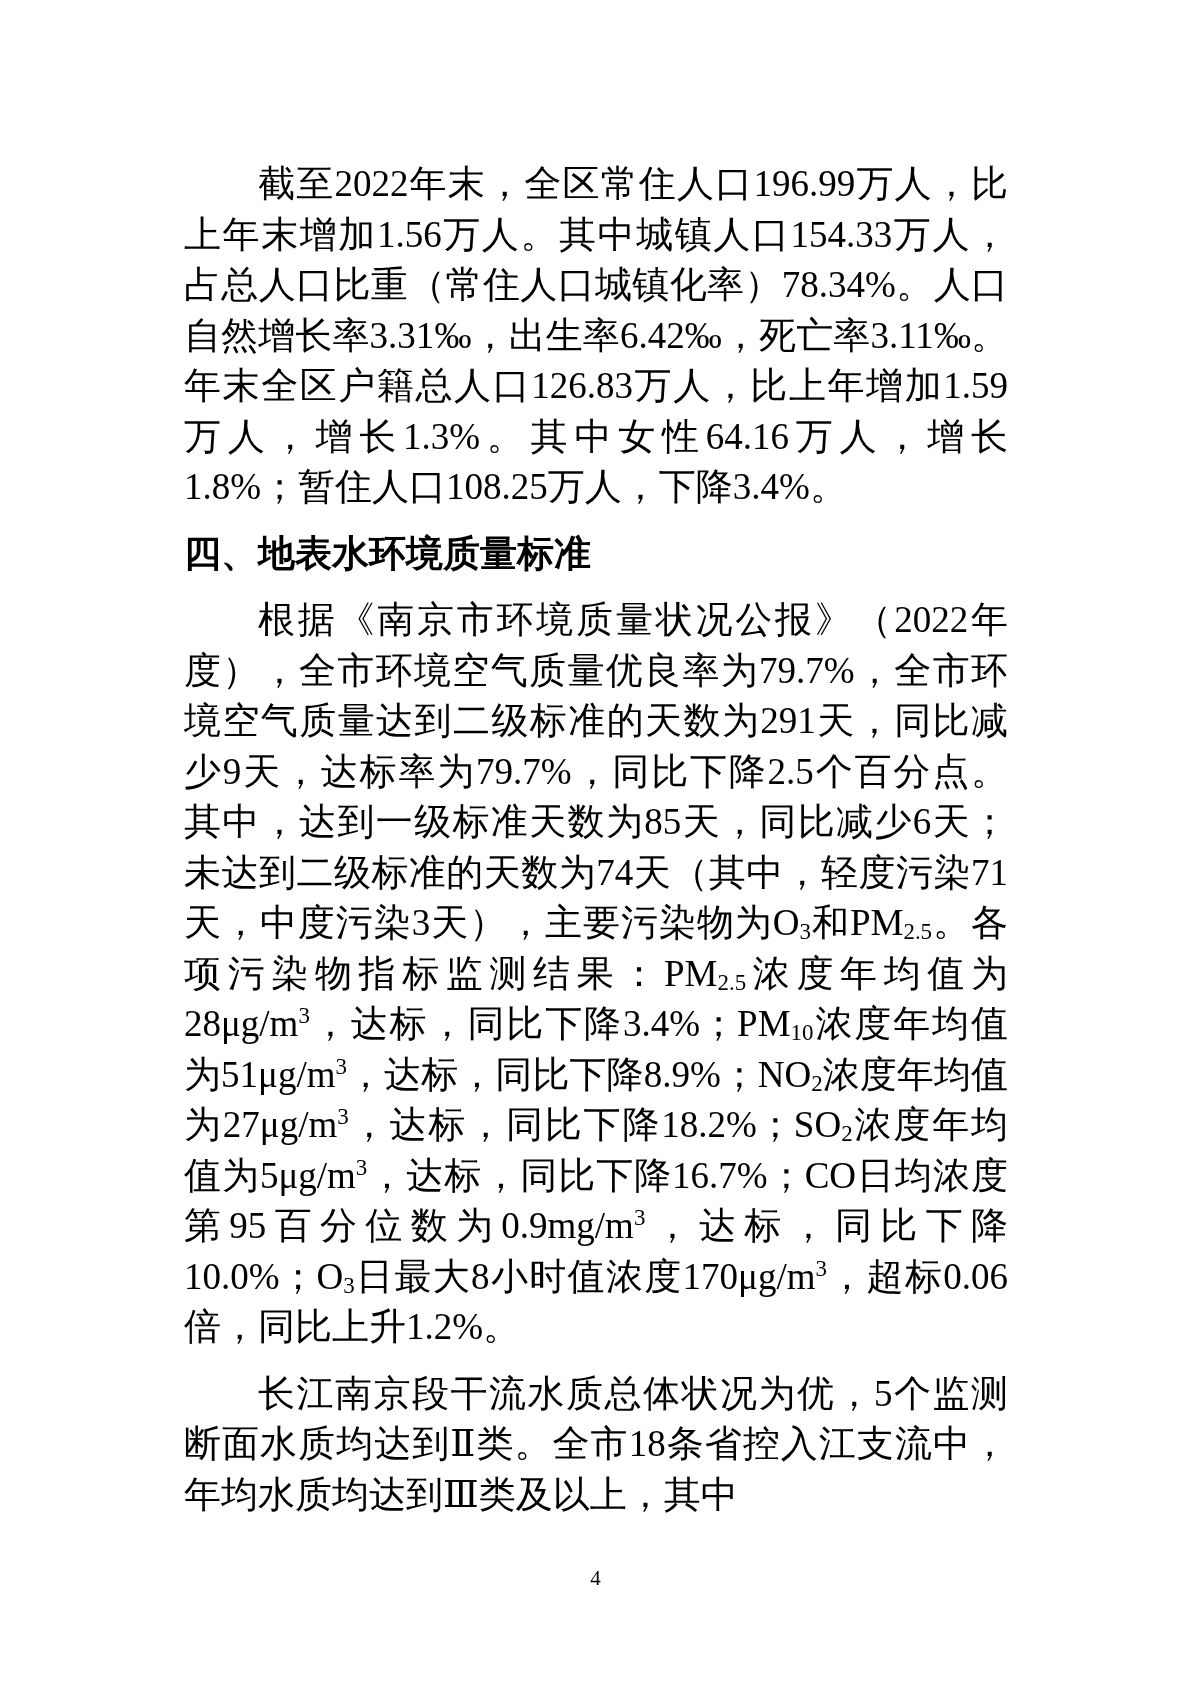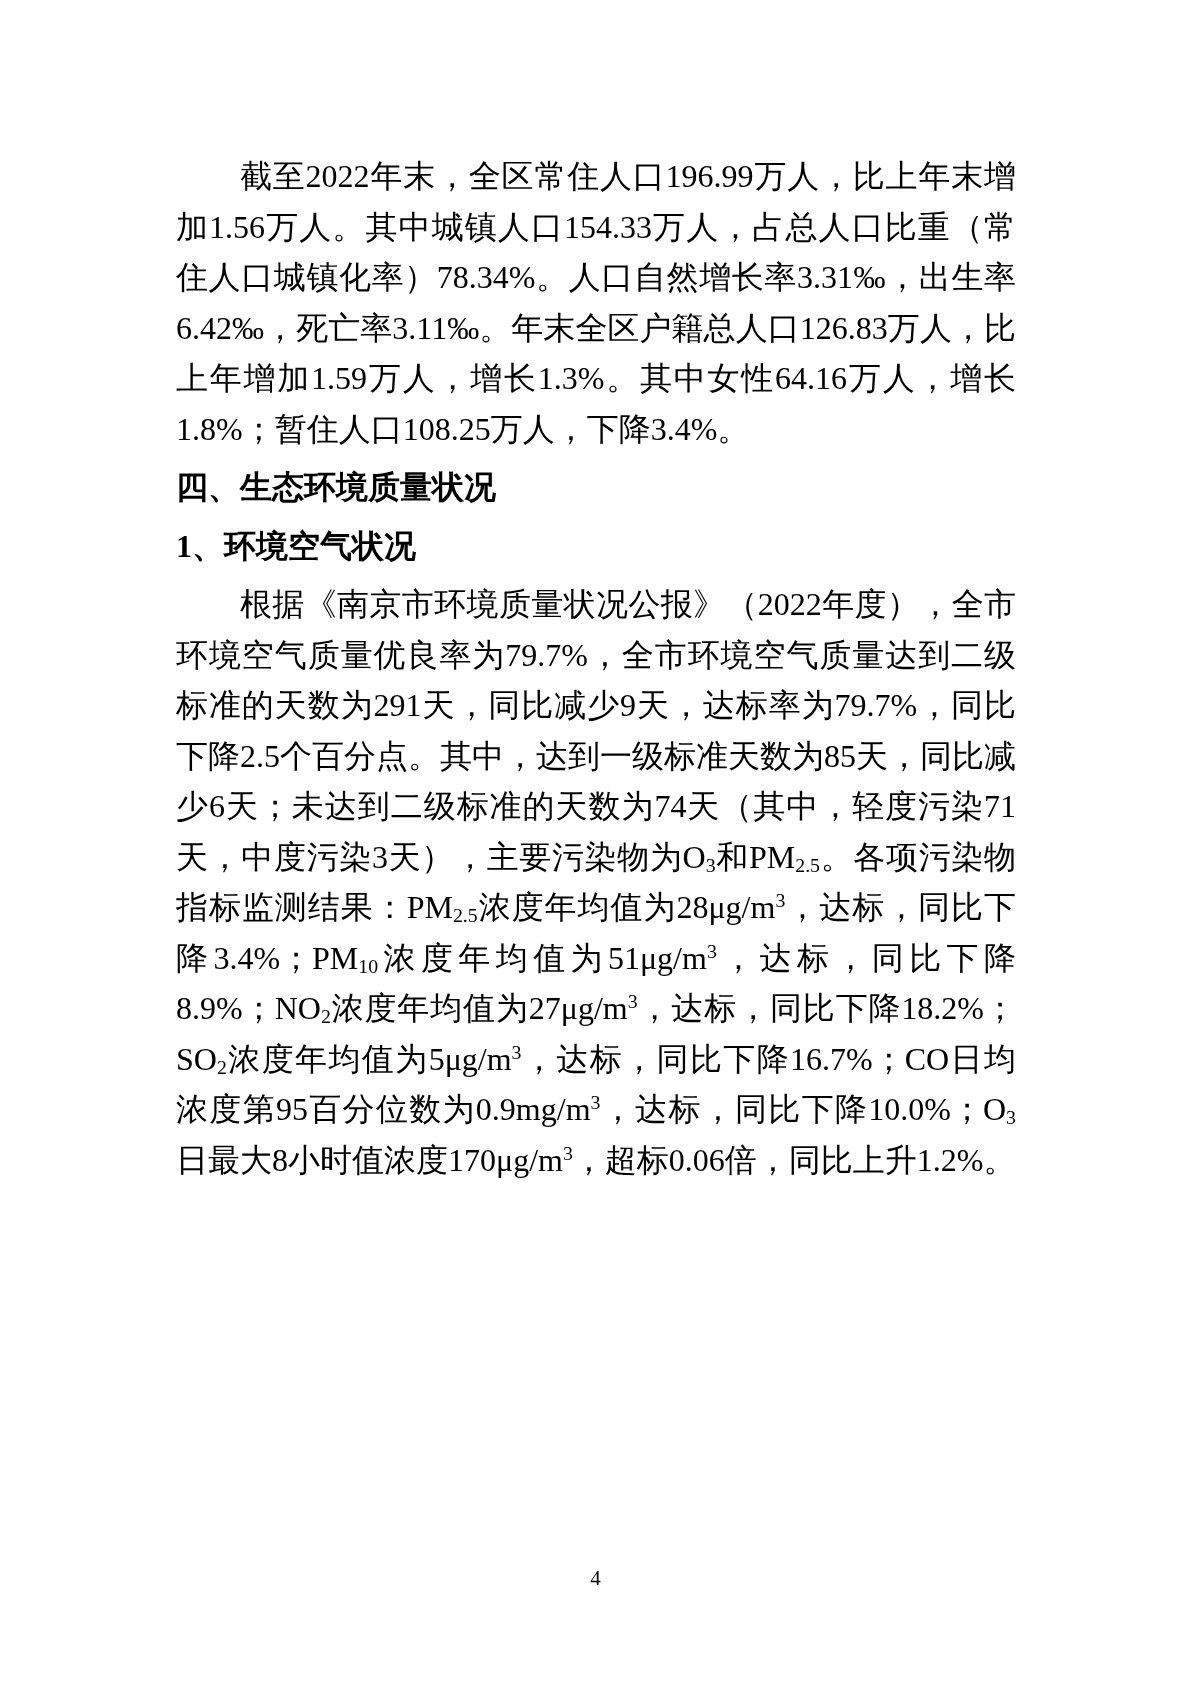--- a/index.html
+++ b/index.html
@@ -18,22 +18,22 @@
     overflow: hidden;
   }
   .content {
     position: absolute;
     left: 168px;
     top: 143px;
     width: 856px;
     text-align: justify;
   }
   .content p {
-    margin: 8px;
-    font-size: 32px;
+    margin: 16px;
+    font-size: 37px;
     line-height: 50.5px;
     text-align: justify;
   }
   p.body { text-indent: 2em; }
   p.heading-section, p.heading-sub {
     font-weight: bold;
     text-indent: 0;
   }
   sub, sup {
     font-size: 0.62em;
@@ -50,18 +50,18 @@
     font-size: 21px;
     color: #000000;
   }
 </style>
 </head>
 <body>
 
 <div class="page">
   <div class="content">
       <p class="body">截至2022年末，全区常住人口196.99万人，比上年末增加1.56万人。其中城镇人口154.33万人，占总人口比重（常住人口城镇化率）78.34%。人口自然增长率3.31‰，出生率6.42‰，死亡率3.11‰。年末全区户籍总人口126.83万人，比上年增加1.59万人，增长1.3%。其中女性64.16万人，增长1.8%；暂住人口108.25万人，下降3.4%。</p>
-      <p class="heading-section">四、生态环境质量状况</p>
-      <p class="heading-sub">1、环境空气状况</p>
+      <p class="heading-section">四、地表水环境质量标准</p>
       <p class="body">根据《南京市环境质量状况公报》（2022年度），全市环境空气质量优良率为79.7%，全市环境空气质量达到二级标准的天数为291天，同比减少9天，达标率为79.7%，同比下降2.5个百分点。其中，达到一级标准天数为85天，同比减少6天；未达到二级标准的天数为74天（其中，轻度污染71天，中度污染3天），主要污染物为O<sub>3</sub>和PM<sub>2.5</sub>。各项污染物指标监测结果：PM<sub>2.5</sub>浓度年均值为28μg/m<sup>3</sup>，达标，同比下降3.4%；PM<sub>10</sub>浓度年均值为51μg/m<sup>3</sup>，达标，同比下降8.9%；NO<sub>2</sub>浓度年均值为27μg/m<sup>3</sup>，达标，同比下降18.2%；SO<sub>2</sub>浓度年均值为5μg/m<sup>3</sup>，达标，同比下降16.7%；CO日均浓度第95百分位数为0.9mg/m<sup>3</sup>，达标，同比下降10.0%；O<sub>3</sub>日最大8小时值浓度170μg/m<sup>3</sup>，超标0.06倍，同比上升1.2%。</p>
+      <p class="body">长江南京段干流水质总体状况为优，5个监测断面水质均达到Ⅱ类。全市18条省控入江支流中，年均水质均达到Ⅲ类及以上，其中</p>
     </div>
   <div class="page-number">4</div>
 </div>
 
 </body></html>

